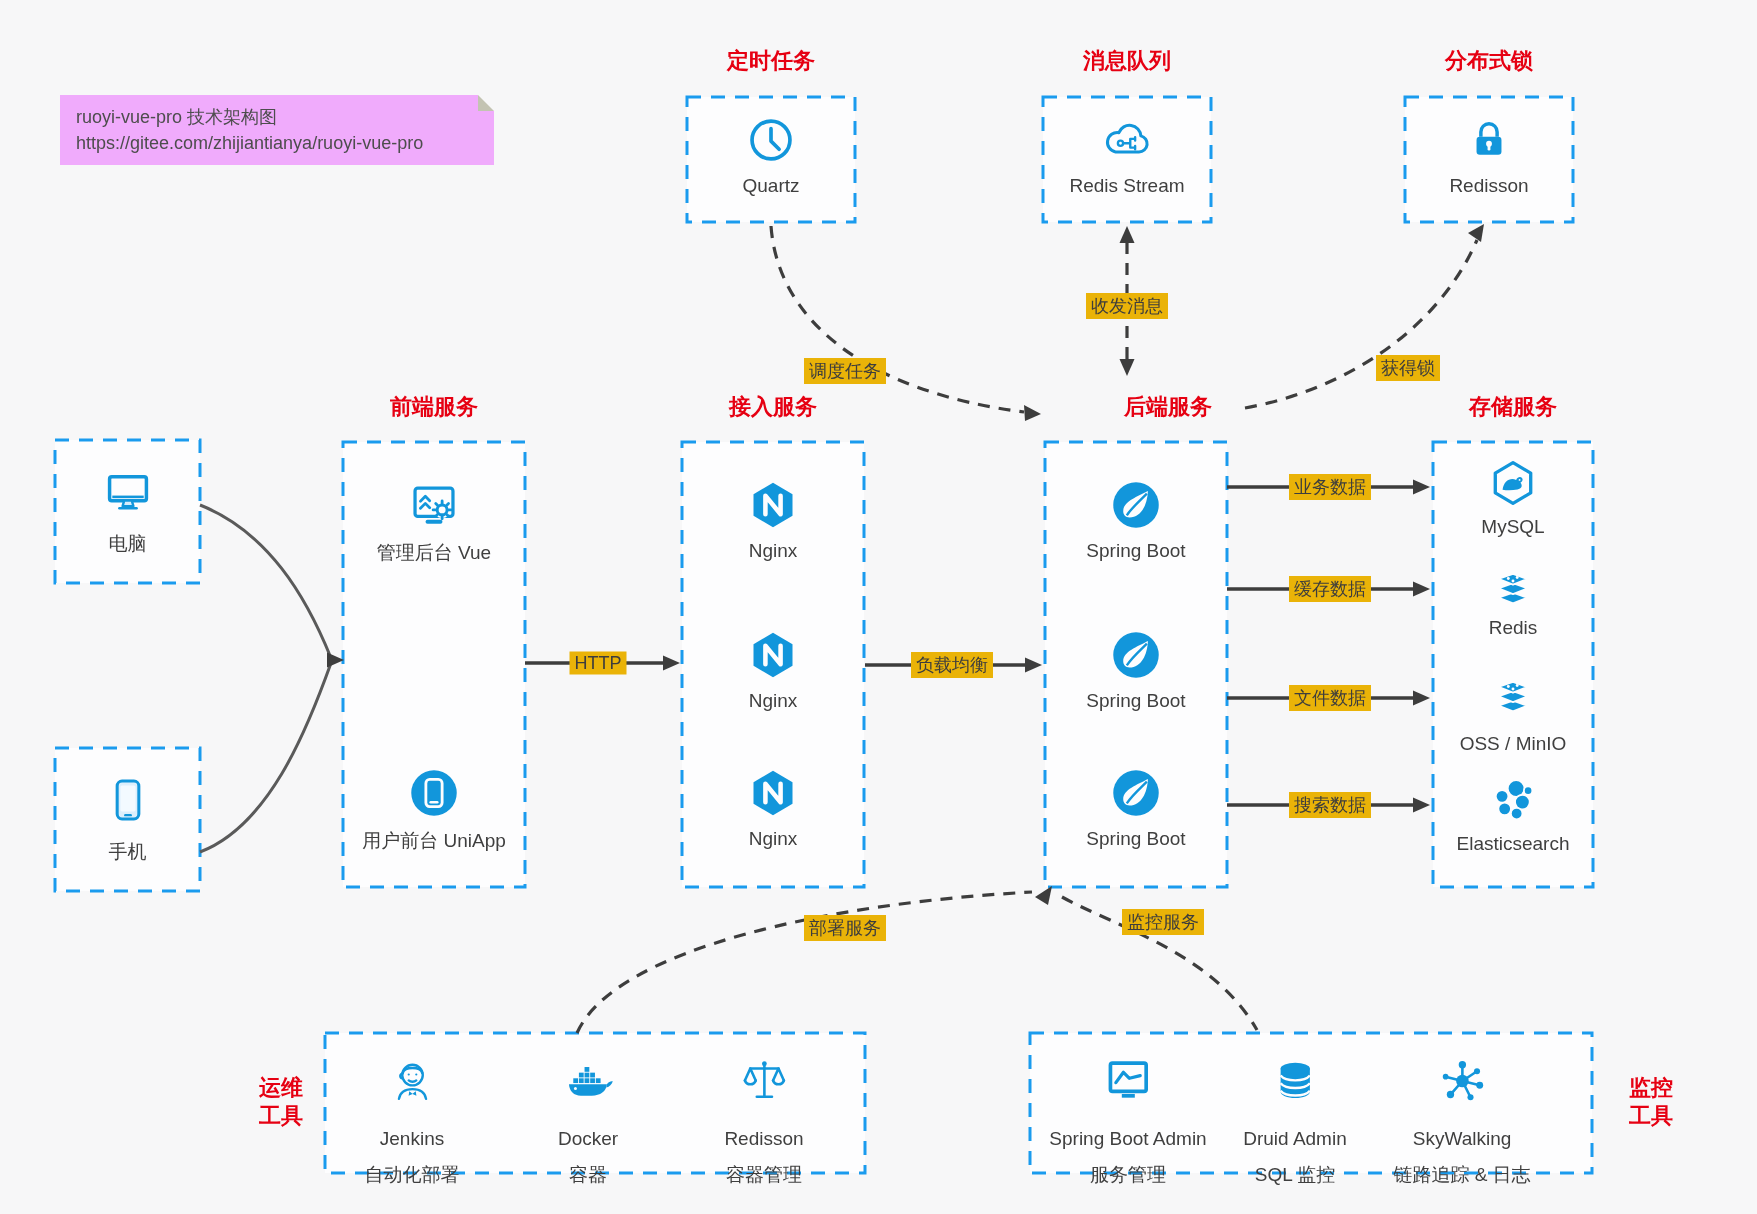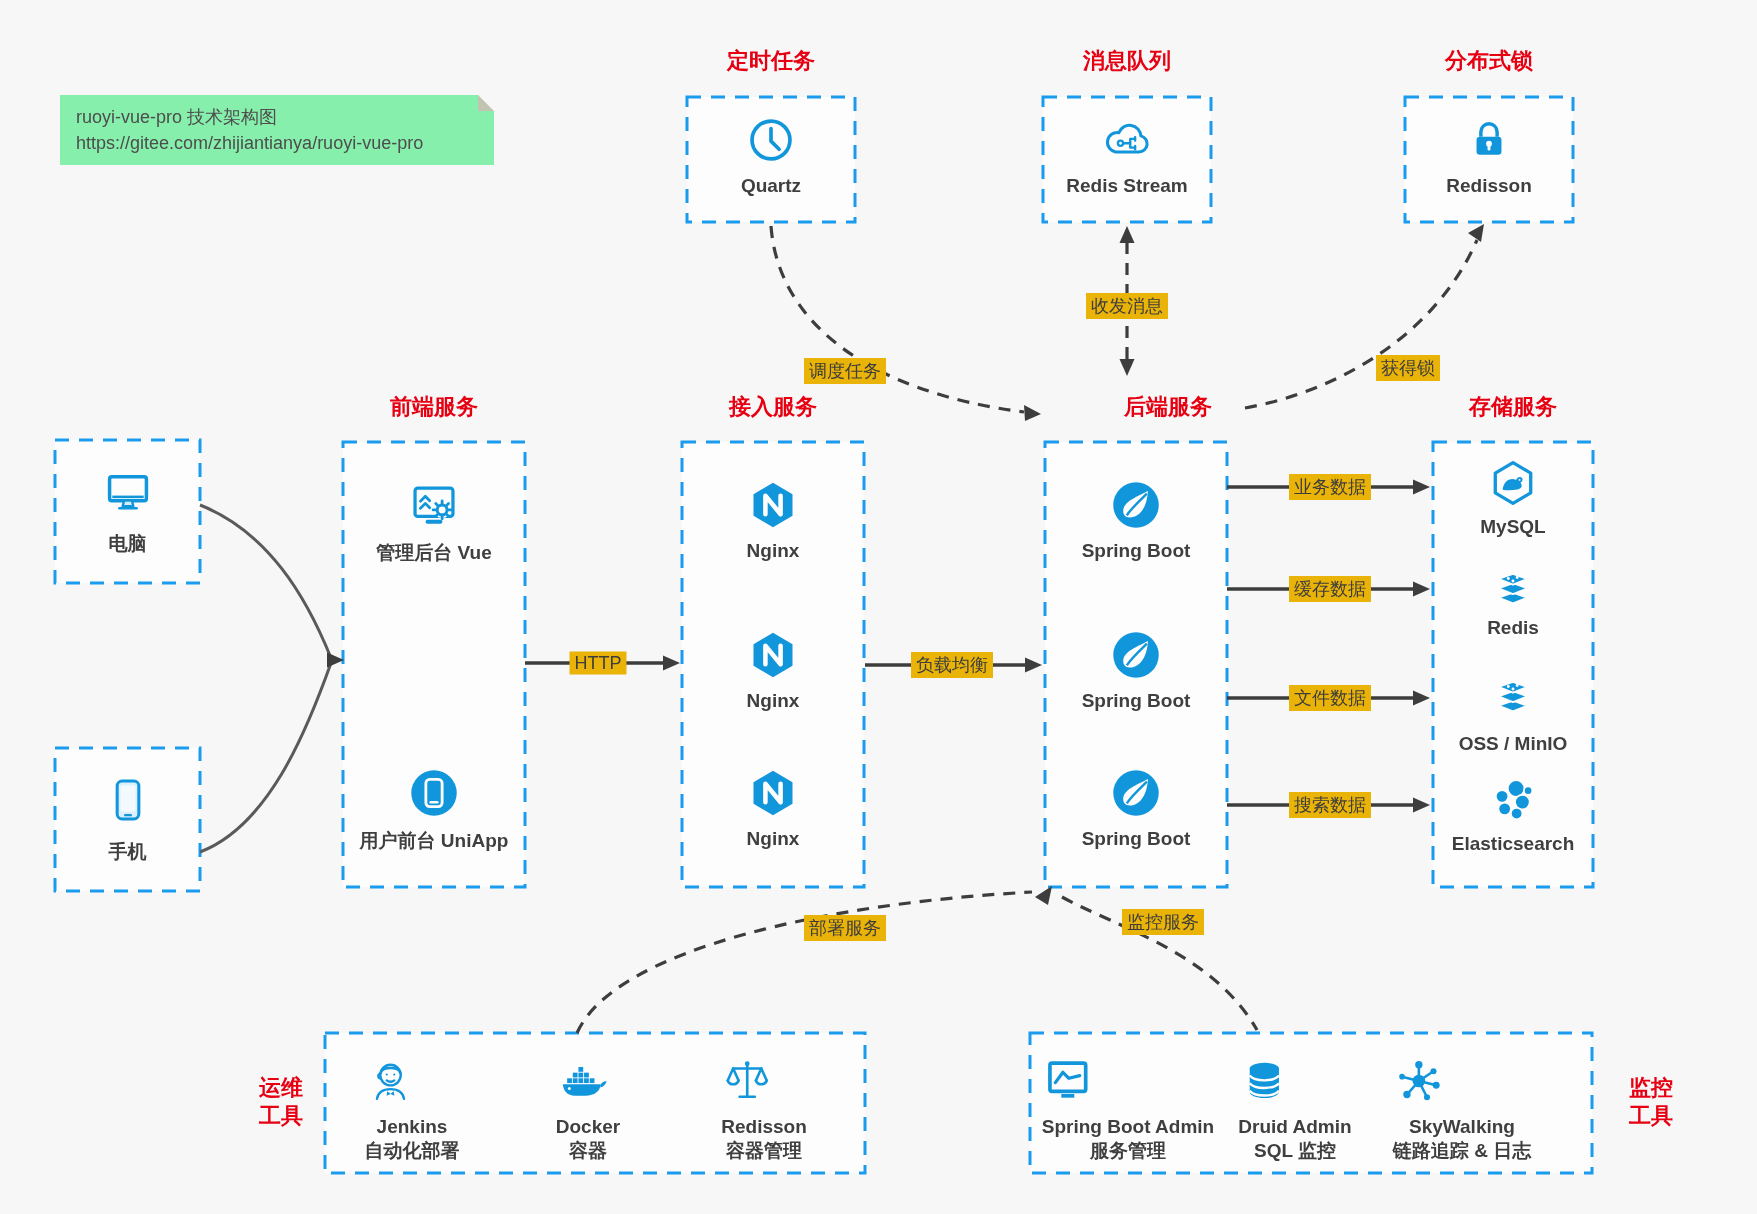--- a/index.html
+++ b/index.html
@@ -1,31 +1,31 @@
 <!DOCTYPE html>
 <html><head>
 <meta charset="utf-8">
 <style>
   html,body{margin:0;padding:0;background:#f7f7f8;}
   #canvas{position:relative;width:1757px;height:1214px;background:#f7f7f8;overflow:hidden;
           font-family:"Liberation Sans","DejaVu Sans",sans-serif;color:#3f3f3f;}
   svg{display:block;}
   #wires{position:absolute;left:0;top:0;z-index:1;}
-  .gbox{position:absolute;z-index:2;font-weight:bold;}
+  .gbox{position:absolute;z-index:2;}
   .gtitle{position:absolute;z-index:4;color:#e60012;font-weight:bold;font-size:22px;text-align:center;white-space:nowrap;}
   .side-title{position:absolute;z-index:4;color:#e60012;font-weight:bold;font-size:22px;text-align:center;line-height:28px;}
   .col-item{position:absolute;left:0;width:100%;display:flex;flex-direction:column;align-items:center;gap:9px;}
   .ilabel{font-size:19px;color:#3f3f3f;white-space:nowrap;text-align:center;}
-  .bitem{position:absolute;top:22px;display:flex;flex-direction:column;gap:8px;transform:translateX(-50%);}
+  .bitem{position:absolute;top:22px;display:flex;flex-direction:column;align-items:center;gap:20px;transform:translateX(-50%);}
   .bname,.bdesc{font-size:19px;line-height:24px;color:#3f3f3f;white-space:nowrap;text-align:center;}
   .elabel{position:absolute;z-index:5;transform:translate(-50%,-50%);background:#eab308;color:#3d3d3d;
           font-size:18px;padding:1px 5px;white-space:nowrap;}
   .ic52{width:52px;height:52px;}
   .ic50{width:50px;height:50px;}
-  #note{position:absolute;left:60px;top:95px;width:402px;z-index:4;background:#86efac;color:#4d4d4d;
+  #note{position:absolute;left:60px;top:95px;width:402px;z-index:4;background:#f0abfc;color:#4d4d4d;
         font-size:18px;line-height:26px;padding:9px 16px;}
   #note .fold{position:absolute;top:0;right:0;width:0;height:0;
         border-top:16px solid #f7f7f8;border-left:16px solid #c3c3b2;}
 </style>
 </head>
 <body>
 
 <div id="canvas">
 
 <svg width="0" height="0" style="position:absolute" aria-hidden="true">

